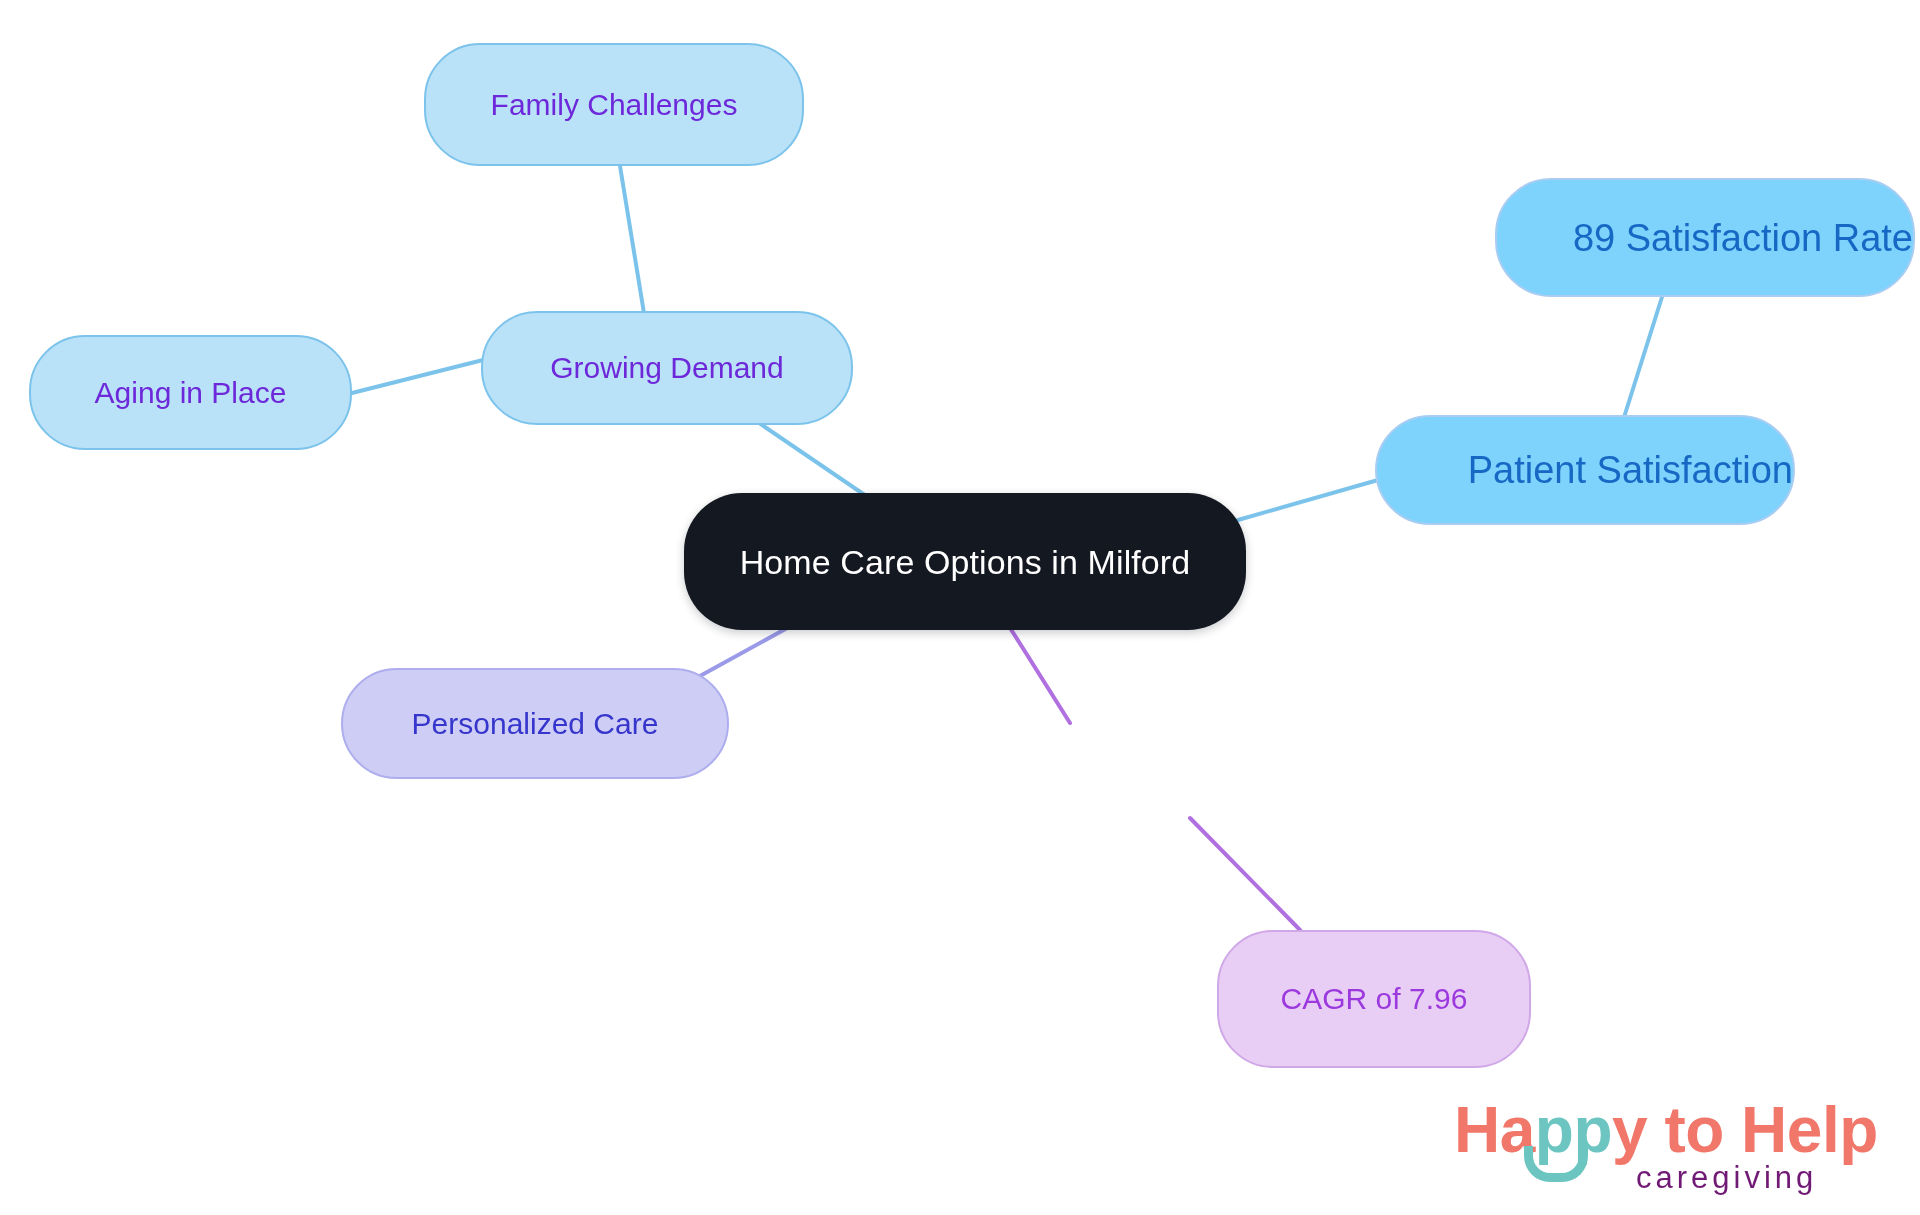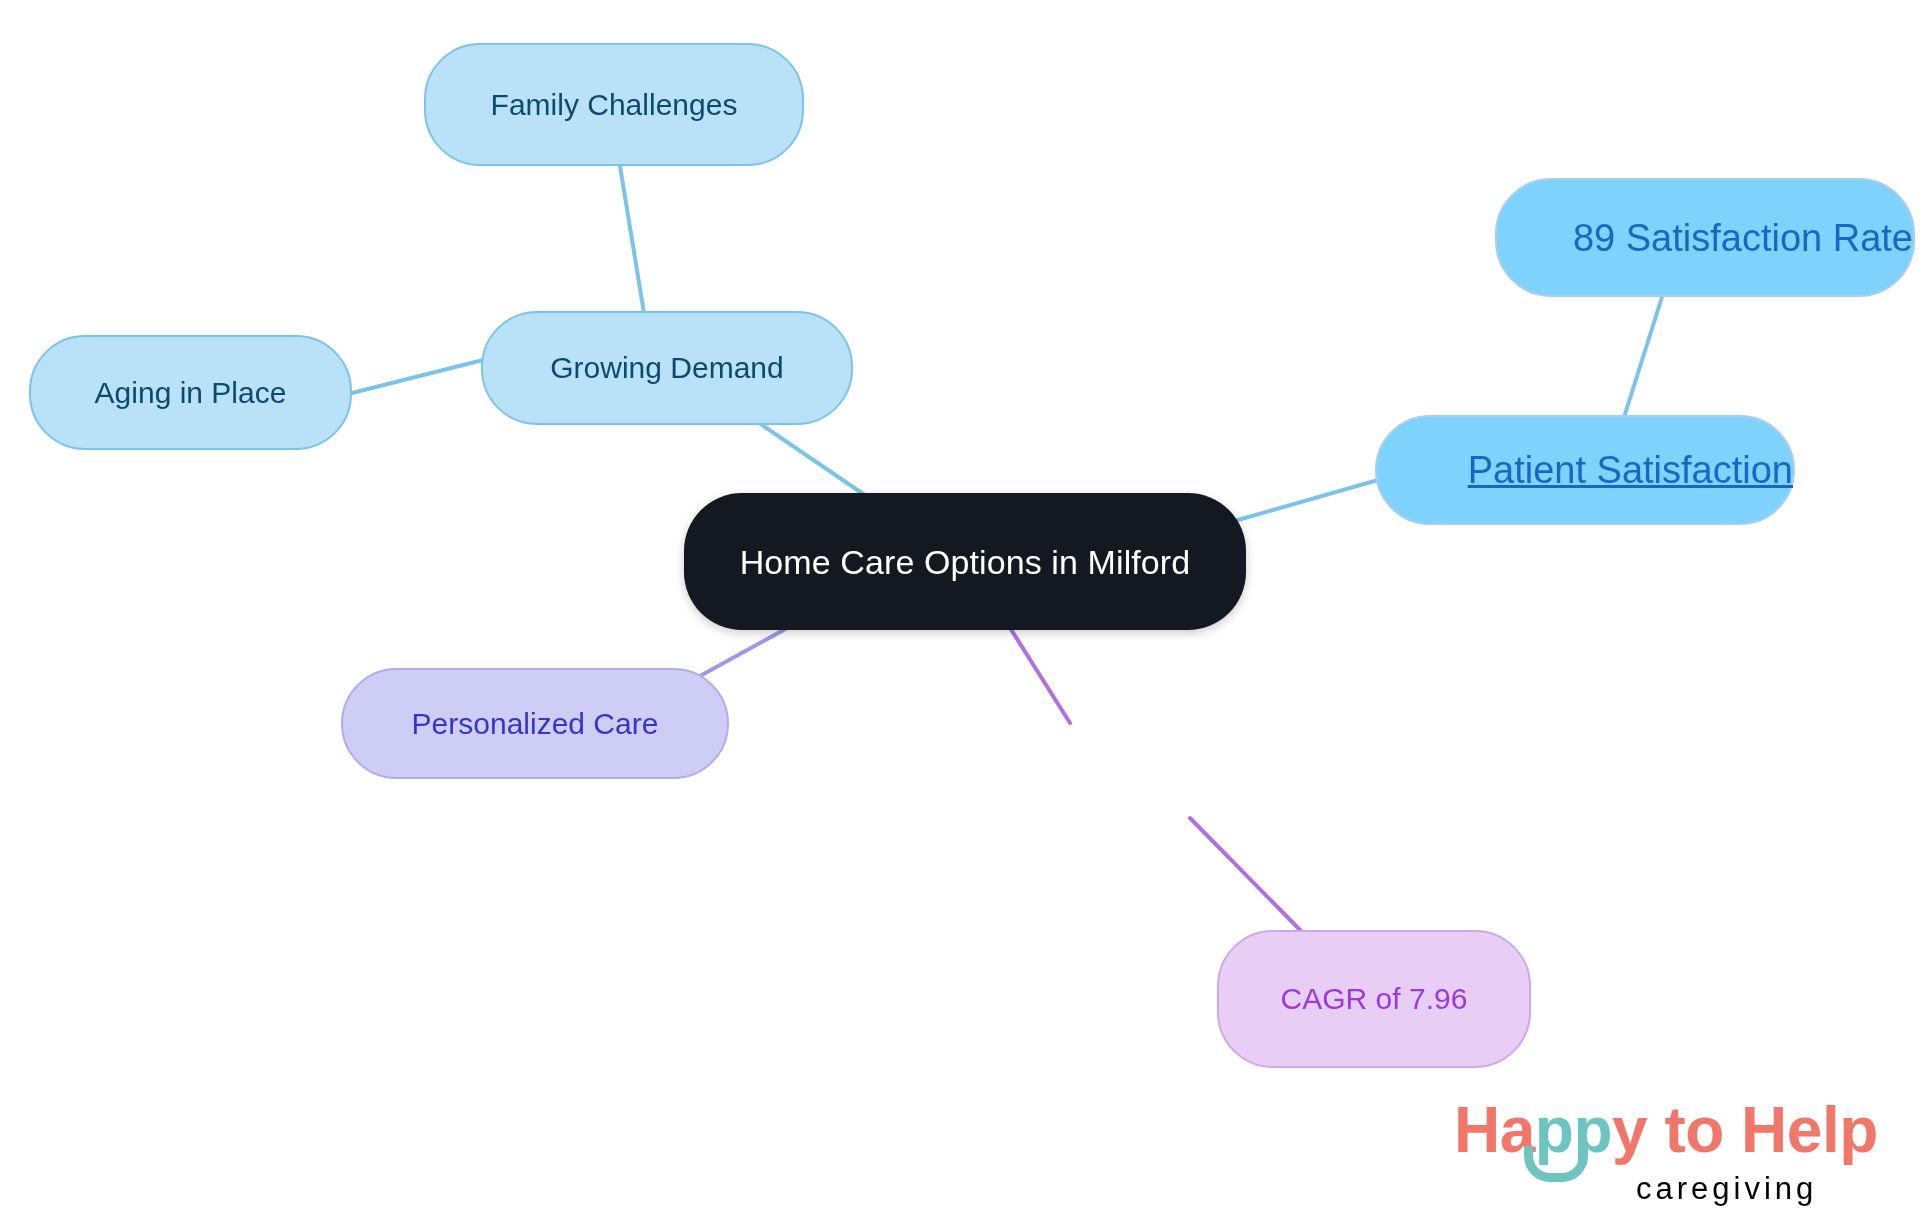--- a/index.html
+++ b/index.html
@@ -42,21 +42,21 @@
     background: #141821;
     color: #ffffff;
     border-radius: 58px;
     font-size: 34px;
     letter-spacing: 0.1px;
     box-shadow: 0 3px 10px rgba(15,20,30,0.22);
   }
   .node-blue-a {
     background: #b9e1f8;
     border: 2px solid #7cc3eb;
-    color: #0c4a6e;
+    color: #6d28d9;
     border-radius: 56px;
     font-size: 30px;
   }
   .node-blue-b {
     background: #7dd3fc;
     border: 2px solid #a9cdf2;
     color: #1668c4;
     border-radius: 56px;
     font-size: 38px;
     justify-content: flex-end;
@@ -106,23 +106,22 @@
     border: 9px solid #6cc5c0;
     border-top: none;
     border-radius: 0 0 26px 26px;
   }
   .logo-sub {
     position: absolute;
     left: 218px;
     top: 62px;
     font-size: 31px;
     letter-spacing: 4px;
-    color: #000000;
+    color: #701a75;
     white-space: nowrap;
-    margin-top: 11px;
   }
 </style>
 </head>
 <body>
 
 <div id="canvas">
 
   <svg class="edges" viewBox="0 0 1920 1215" xmlns="http://www.w3.org/2000/svg">
 
     <path d="M 620 166 L 650 350" stroke="#7cc3eb" stroke-width="4" fill="none" stroke-linecap="round"></path>
@@ -151,21 +150,21 @@
   </div>
 
   <div class="node node-blue-a" style="left:29px; top:335px; width:323px; height:115px;">
     <span>Aging in Place</span>
   </div>
 
   <div class="node node-blue-b" style="left:1495px; top:178px; width:420px; height:119px;">
     <span>89 Satisfaction Rate</span>
   </div>
 
-  <div class="node node-blue-b" style="left:1375px; top:415px; width:420px; height:110px;text-decoration:underline;">
+  <div class="node node-blue-b" style="left:1375px; top:415px; width:420px; height:110px;">
     <span>Patient Satisfaction</span>
   </div>
 
   <div class="node node-root" style="left:684px; top:493px; width:562px; height:137px;">
     <span>Home Care Options in Milford</span>
   </div>
 
   <div class="node node-lav" style="left:341px; top:668px; width:388px; height:111px;">
     <span>Personalized Care</span>
   </div>

